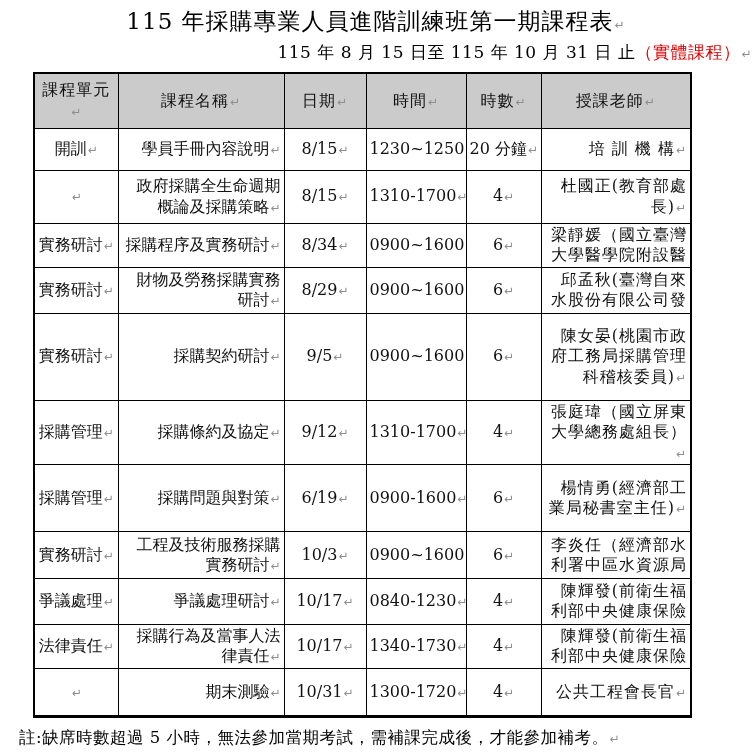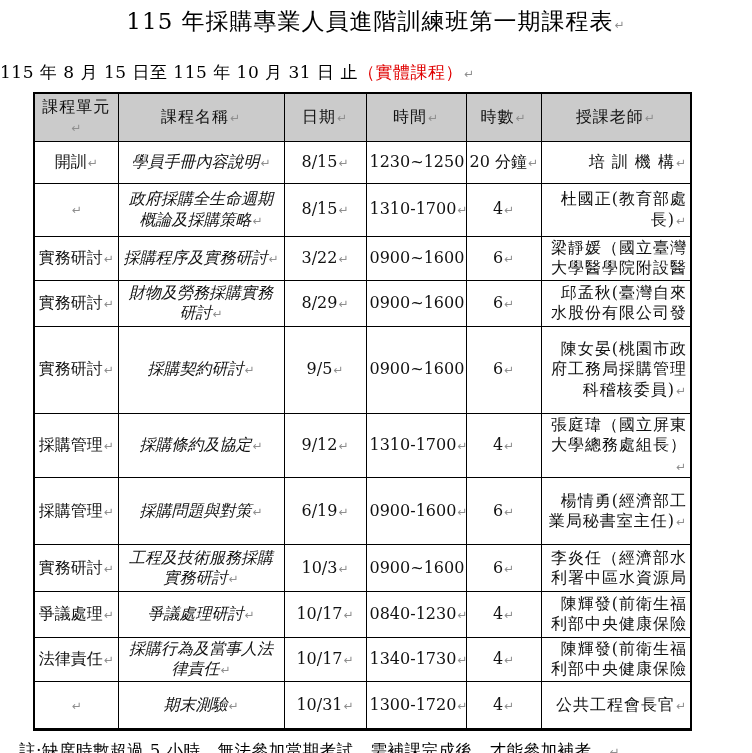--- a/index.html
+++ b/index.html
@@ -10,21 +10,21 @@
     color:#111;
   }
   .page { width:752px; height:753px; position:relative; background:#fff; }
 
   .doc-title {
     margin-top:6px; text-align:center;
     font-size:23px; line-height:1.35; color:#000;
     letter-spacing:1px; white-space:nowrap;
   }
   .doc-subtitle {
-    margin-top:24px; text-align:left;
+    margin-top:4px; text-align:right;
     font-size:17px; line-height:1.3; color:#000;
     letter-spacing:0.5px; white-space:nowrap;
   }
   .red { color:var(--red,#e00000); }
 
   .eol {
     color:var(--mark,#8e8e8e);
     font-size:12px;
     font-family:"DejaVu Sans","Liberation Sans",sans-serif;
     padding-left:1px;
@@ -40,25 +40,25 @@
   }
   table.schedule th, table.schedule td {
     border:1px solid #000;
     font-size:16px;
     font-weight:normal;
     vertical-align:middle;
     line-height:1.28;
     padding:1px 3px;
     overflow:hidden;
   }
-  table.schedule thead tr { height:48px; background:var(--header-bg,#cbcbcb); }
+  table.schedule thead tr { height:55px; background:var(--header-bg,#cbcbcb); }
   table.schedule th { text-align:center; letter-spacing:1px; }
 
   td.cell-unit, td.cell-date, td.cell-time, td.cell-hours { text-align:center; white-space:nowrap; }
-  td.cell-course-name { text-align:center; padding:2px 6px;font-style:italic; }
+  td.cell-course-name { text-align:right; padding:2px 6px; }
   td.cell-teacher { text-align:right; padding:2px 5px; letter-spacing:1px; line-height:1.42; }
 
   .doc-note {
     margin:9px 0 0 19px;
     font-size:16.5px;
     color:#000;
     letter-spacing:0.5px;
     white-space:nowrap;
   }
 </style>
@@ -107,21 +107,21 @@
           <td class="cell-unit"><span></span><span class="eol">↵</span></td>
           <td class="cell-course-name"><span>政府採購全生命週期概論及採購策略</span><span class="eol">↵</span></td>
           <td class="cell-date"><span>8/15</span><span class="eol">↵</span></td>
           <td class="cell-time"><span>1310-1700</span><span class="eol">↵</span></td>
           <td class="cell-hours"><span>4</span><span class="eol">↵</span></td>
           <td class="cell-teacher"><span>杜國正(教育部處長)</span><span class="eol">↵</span></td>
         </tr>
         <tr style="height: 41px;">
           <td class="cell-unit"><span>實務研討</span><span class="eol">↵</span></td>
           <td class="cell-course-name"><span>採購程序及實務研討</span><span class="eol">↵</span></td>
-          <td class="cell-date"><span>3/22</span><span class="eol">↵</span></td>
+          <td class="cell-date"><span>8/34</span><span class="eol">↵</span></td>
           <td class="cell-time"><span>0900~1600</span><span class="eol">↵</span></td>
           <td class="cell-hours"><span>6</span><span class="eol">↵</span></td>
           <td class="cell-teacher"><span>梁靜媛（國立臺灣大學醫學院附設醫</span></td>
         </tr>
         <tr style="height: 46px;">
           <td class="cell-unit"><span>實務研討</span><span class="eol">↵</span></td>
           <td class="cell-course-name"><span>財物及勞務採購實務研討</span><span class="eol">↵</span></td>
           <td class="cell-date"><span>8/29</span><span class="eol">↵</span></td>
           <td class="cell-time"><span>0900~1600</span><span class="eol">↵</span></td>
           <td class="cell-hours"><span>6</span><span class="eol">↵</span></td>

